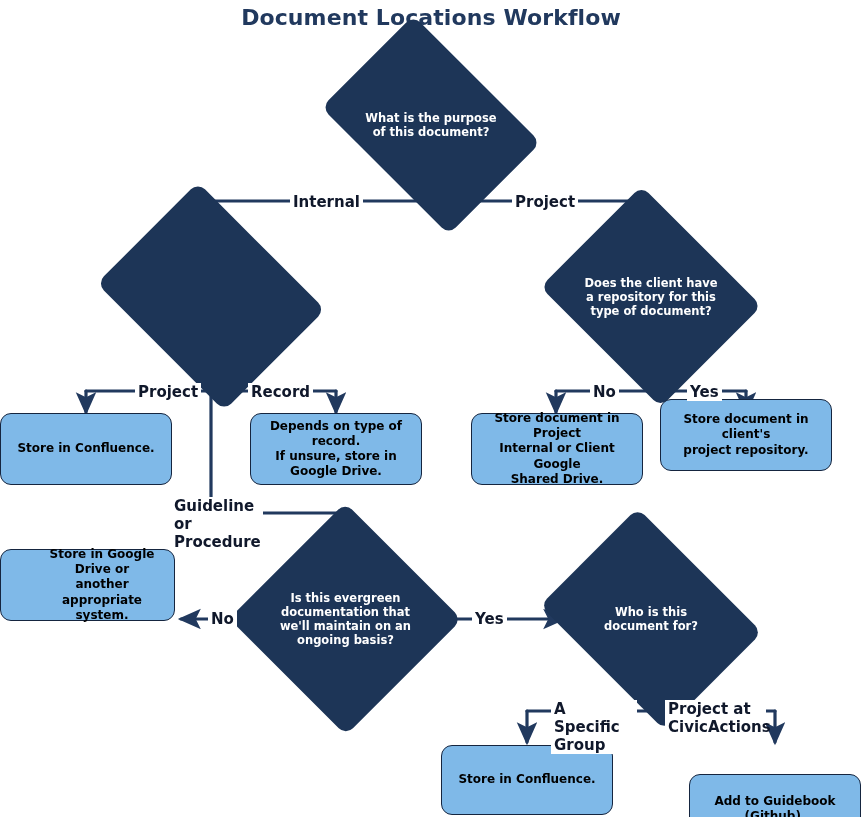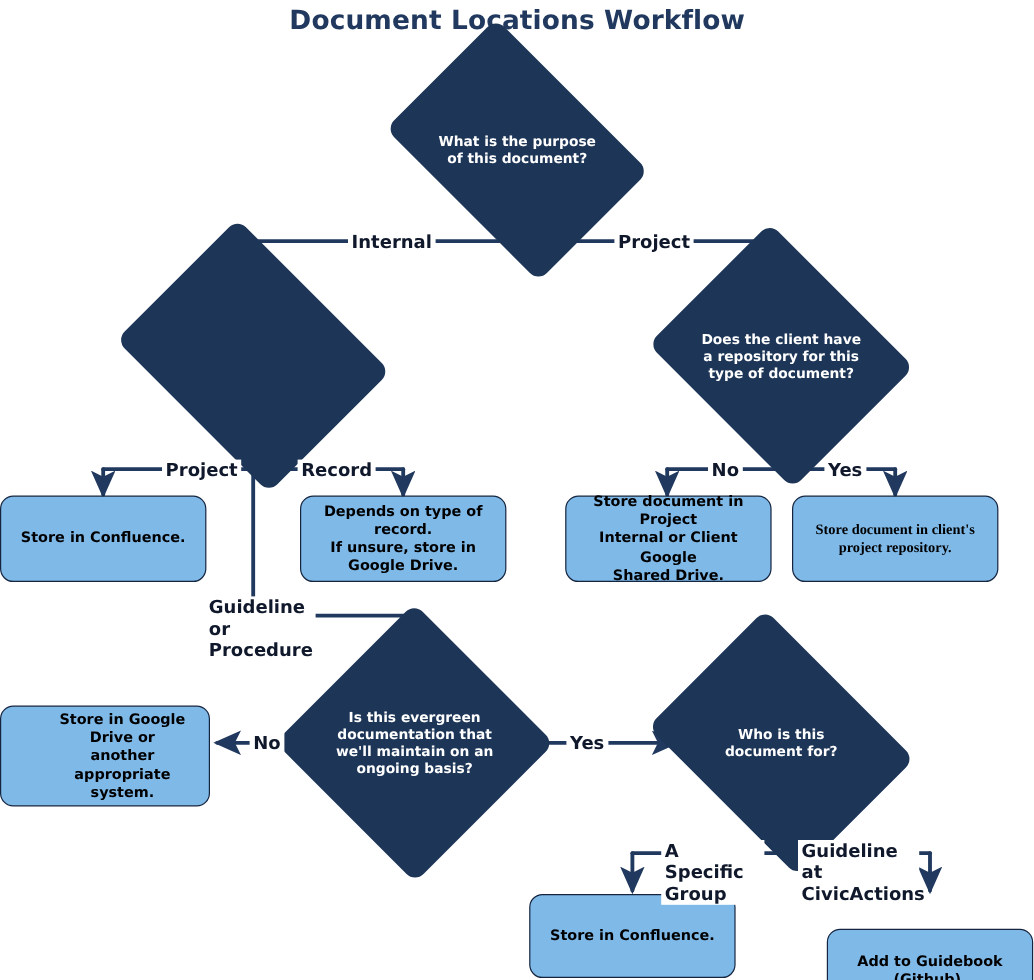--- a/index.html
+++ b/index.html
@@ -178,24 +178,24 @@
   <div class="box" style="left:0px; top:413px; width:172px; height:72px;">Store in Confluence.</div>
 
   <div class="box" style="left:250px; top:413px; width:172px; height:72px;">Depends on type of record.
 If unsure, store in
 Google Drive.</div>
 
   <div class="box" style="left:471px; top:413px; width:172px; height:72px;">Store document in Project
 Internal or Client Google
 Shared Drive.</div>
 
-  <div class="box" style="left:660px; top:413px; width:172px; height:72px;font-family:Liberation Serif, serif;">Store document in client's
+  <div class="box" style="left:660px; top:399px; width:172px; height:72px;">Store document in client's
 project repository.</div>
 
-  <div class="box" style="left:0px; top:588px; width:175px; height:84px;padding-left:37px;">Store in Google Drive or
+  <div class="box" style="left:0px; top:549px; width:175px; height:72px;padding-left:37px;">Store in Google Drive or
 another appropriate system.</div>
 
   <div class="box" style="left:441px; top:745px; width:172px; height:70px;">Store in Confluence.</div>
 
   <div class="box" style="left:689px; top:774px; width:172px; height:70px;">Add to Guidebook (Github).</div>
 
   <div class="edge-label" style="left:290px; top:193px;">Internal</div>
 
   <div class="edge-label" style="left:512px; top:193px;">Project</div>
 
@@ -210,16 +210,16 @@
 
   <div class="edge-label" style="left:687px; top:383px;">Yes</div>
 
   <div class="edge-label" style="left:208px; top:610px;">No</div>
 
   <div class="edge-label" style="left:472px; top:610px;">Yes</div>
 
   <div class="edge-label" style="left:551px; top:700px; width:80px;">A Specific
 Group</div>
 
-  <div class="edge-label" style="left:665px; top:700px; width:95px;">Guideline at
+  <div class="edge-label" style="left:665px; top:700px; width:95px;">Project at
 CivicActions</div>
 
 </div>
 
 </body></html>

